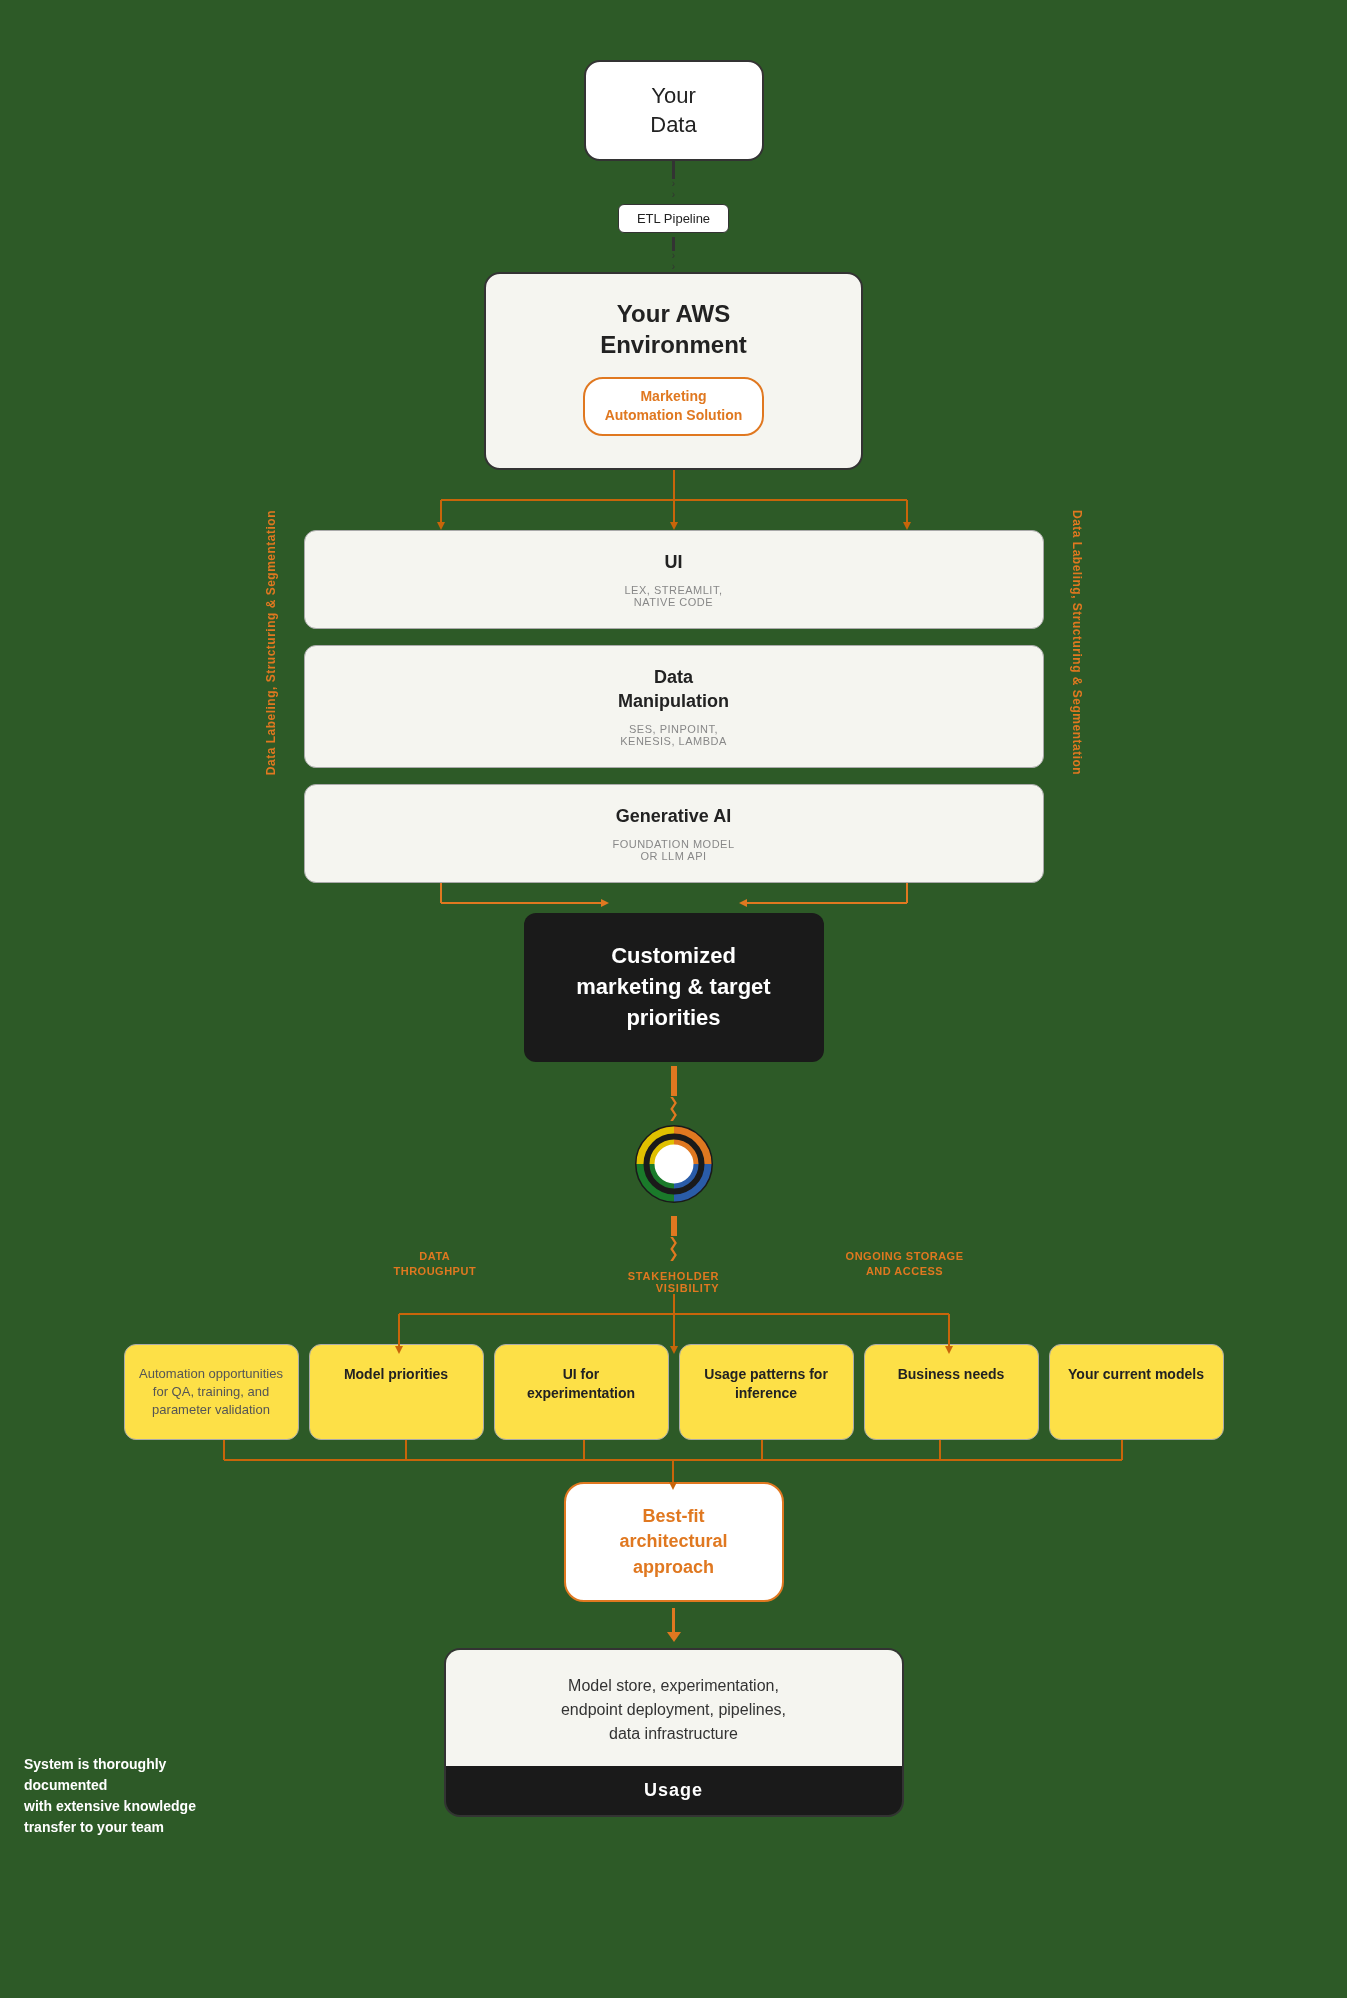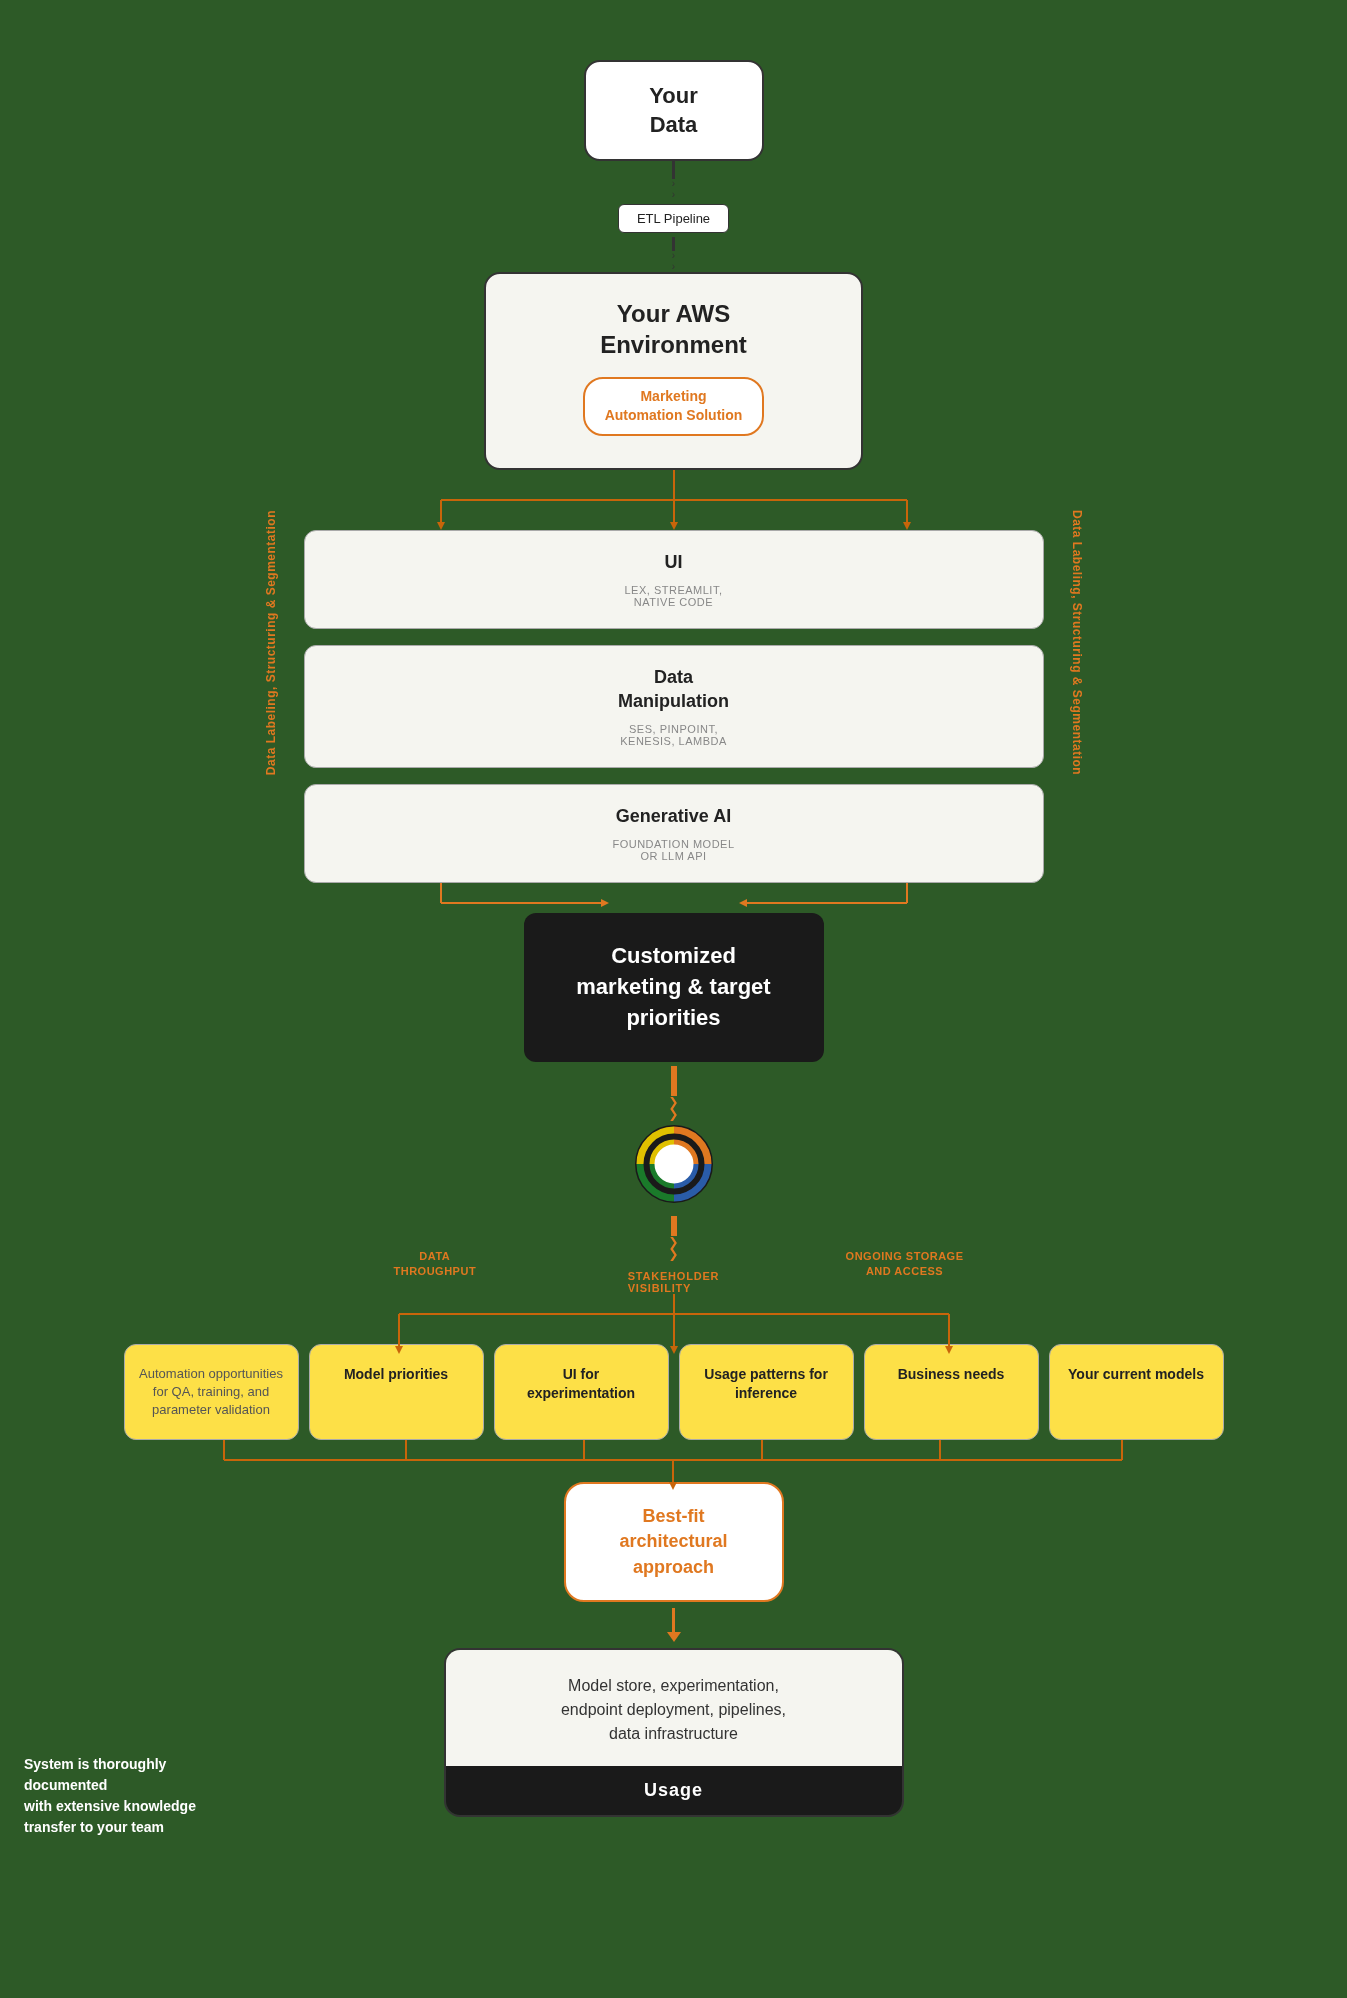--- a/index.html
+++ b/index.html
@@ -28,21 +28,21 @@
       border: 2px solid #333;
       border-radius: 16px;
       padding: 20px 40px;
       text-align: center;
       width: 180px;
       position: relative;
       margin-top: 20px;
     }
     .your-data-box .title {
       font-size: 22px;
-      font-weight: bold;
+      font-weight: normal;
       color: #222;
       line-height: 1.3;
     }
 
     
     .arrow-down {
       display: flex;
       flex-direction: column;
       align-items: center;
       margin: 0;
@@ -148,21 +148,21 @@
       font-weight: bold;
       color: white;
       line-height: 1.4;
     }
     .bottom-label {
       color: #e07820;
       font-size: 11px;
       font-weight: bold;
       letter-spacing: 0.8px;
       text-transform: uppercase;
-      text-align: left;
+      text-align: right;
       margin-top: 6px;
     }
 
     .bottom-card {
       background: #fde047;
       border: 1.5px solid #aaa;
       border-radius: 12px;
       padding: 20px 14px;
       flex: 1;
       text-align: center;

